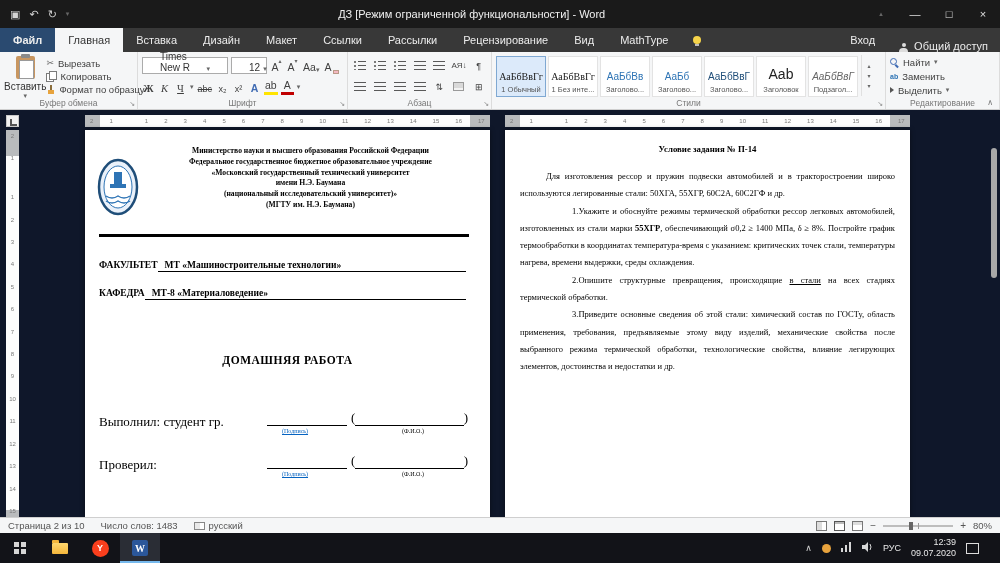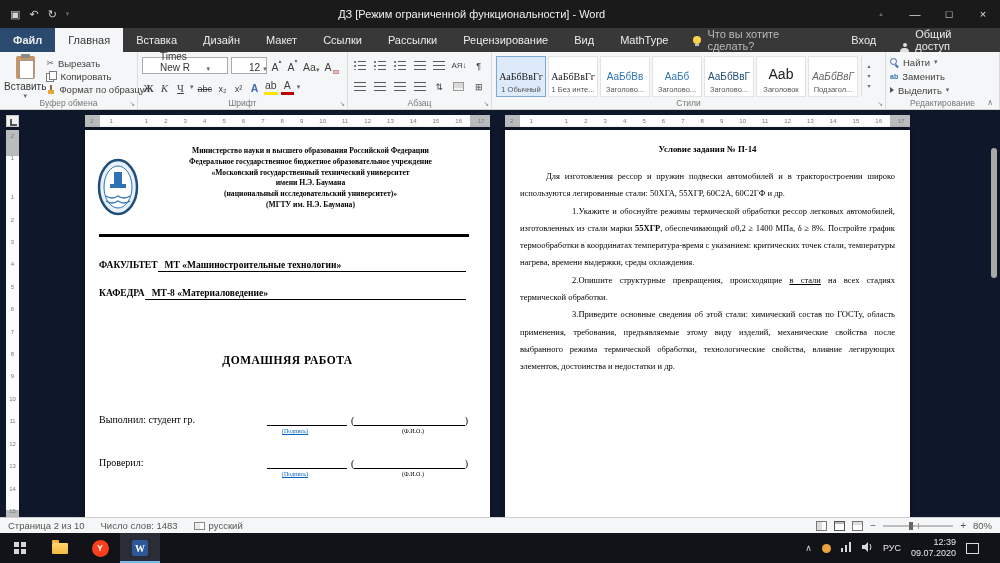--- a/index.html
+++ b/index.html
@@ -116,21 +116,21 @@
   .pg-left { left:85px; } .pg-right { left:505px; }
 
   
   .logo { position:absolute; left:12px; top:28px; }
   .hdr { position:absolute; left:52px; right:6px; top:16px; text-align:center; font-weight:bold; font-size:7.6px; line-height:10.8px; }
   .rule { position:absolute; left:14px; top:104px; width:370px; height:3px; background:#000; }
   .fkline { position:absolute; left:14px; right:24px; display:flex; align-items:baseline; font-weight:bold; font-size:9.5px; }
   .fk1 { top:130px; } .fk2 { top:158px; }
   .fkval { flex:1; border-bottom:1px solid #000; padding:0 0 1px 7px; white-space:nowrap; }
   .hwtitle { position:absolute; left:0; right:0; top:224px; text-align:center; font-weight:bold; font-size:11.5px; letter-spacing:.5px; }
-  .sigrow { position:absolute; left:14px; right:12px; height:12px; font-size:10px; }
+  .sigrow { position:absolute; left:14px; right:12px; height:12px; font-size:13px; }
   .sig1 { top:284px; } .sig2 { top:327px; }
   .b1 { position:absolute; left:168px; width:80px; bottom:0; border-bottom:1px solid #000; height:10px; }
   .pgrp { position:absolute; left:252px; right:10px; bottom:0; display:flex; align-items:flex-end; }
   .b2 { flex:1; border-bottom:1px solid #000; height:10px; }
   .caps { position:absolute; left:14px; right:12px; height:8px; font-size:6px; }
   .caps1 { top:298px; } .caps2 { top:341px; }
   .cap-sign { position:absolute; left:183px; color:#0563c1; text-decoration:underline; }
   .cap-fio { position:absolute; left:303px; }
 
   
@@ -205,21 +205,20 @@
   <div class="tab">Вставка</div>
   <div class="tab">Дизайн</div>
   <div class="tab">Макет</div>
   <div class="tab">Ссылки</div>
   <div class="tab">Рассылки</div>
   <div class="tab">Рецензирование</div>
   <div class="tab">Вид</div>
   <div class="tab">MathType</div>
   <div class="tellme">
     <span class="bulb"></span>
-    <span>Что вы хотите сделать?</span>
   </div>
   <div class="tr-sp"></div>
   <div class="signin">
       <span>Вход</span>
     </div>
   <div class="share">
     <span class="person"></span>
     <span>Общий доступ</span>
   </div>
 </div>

